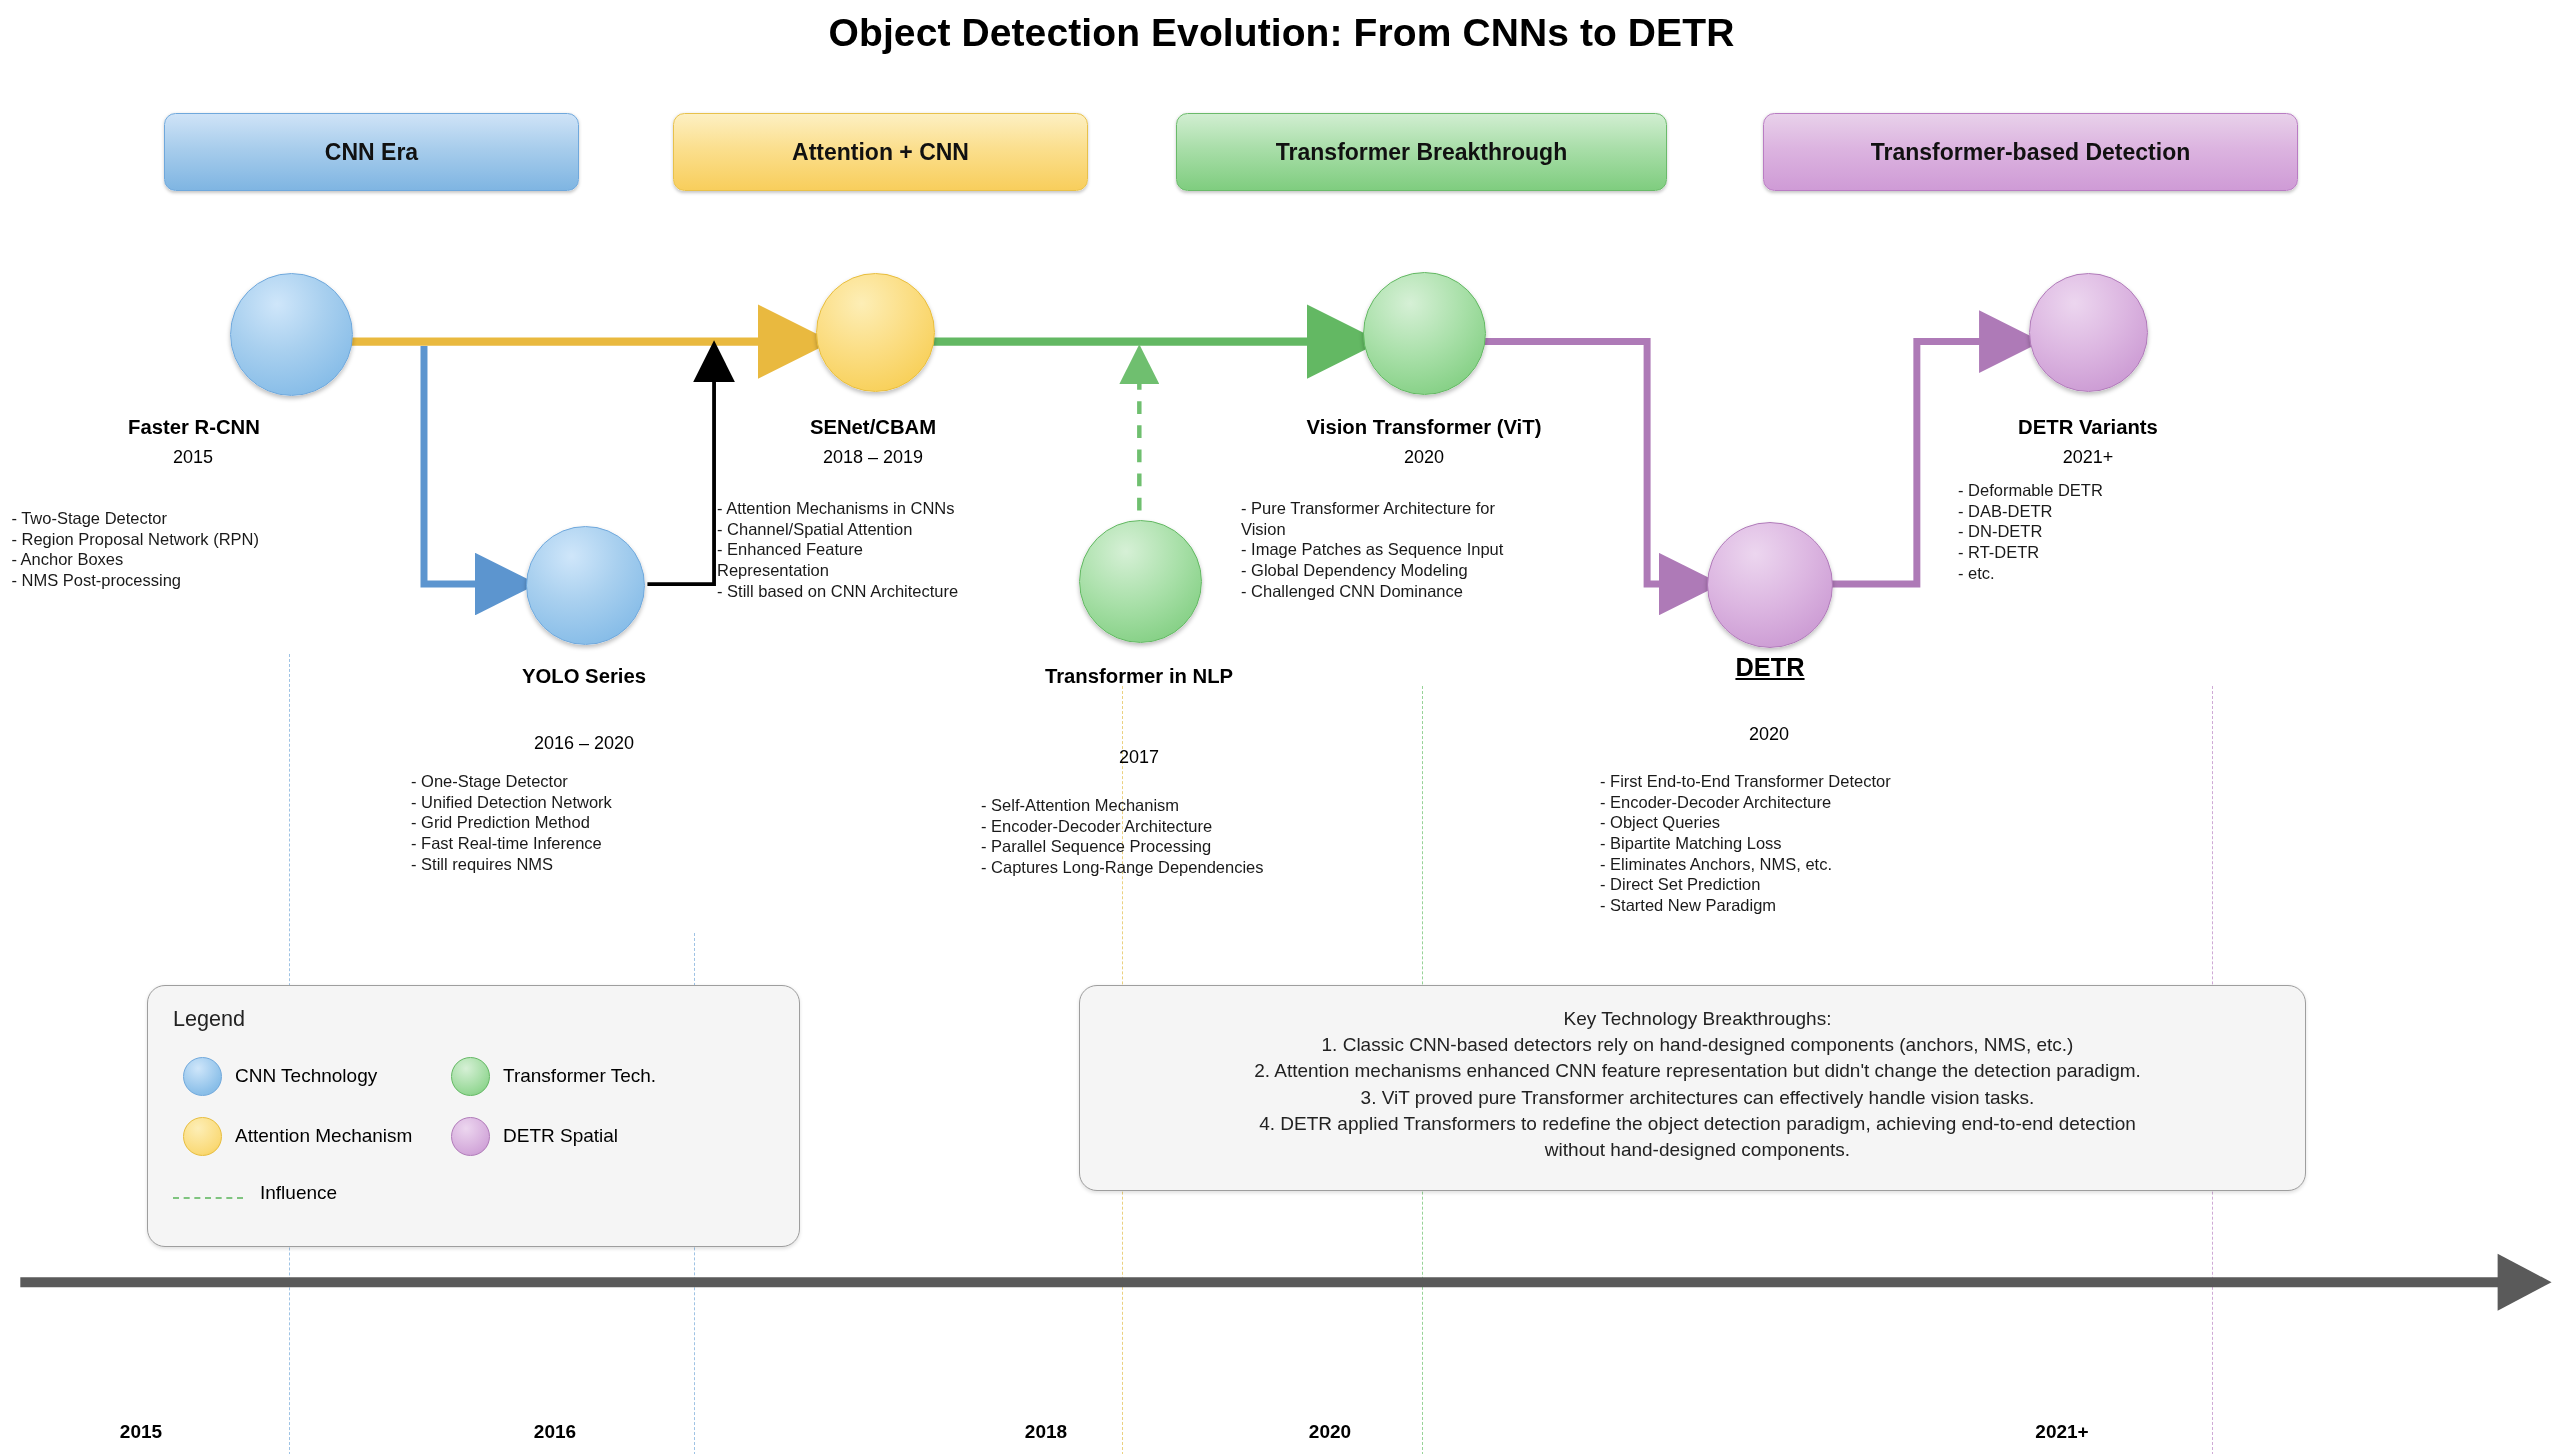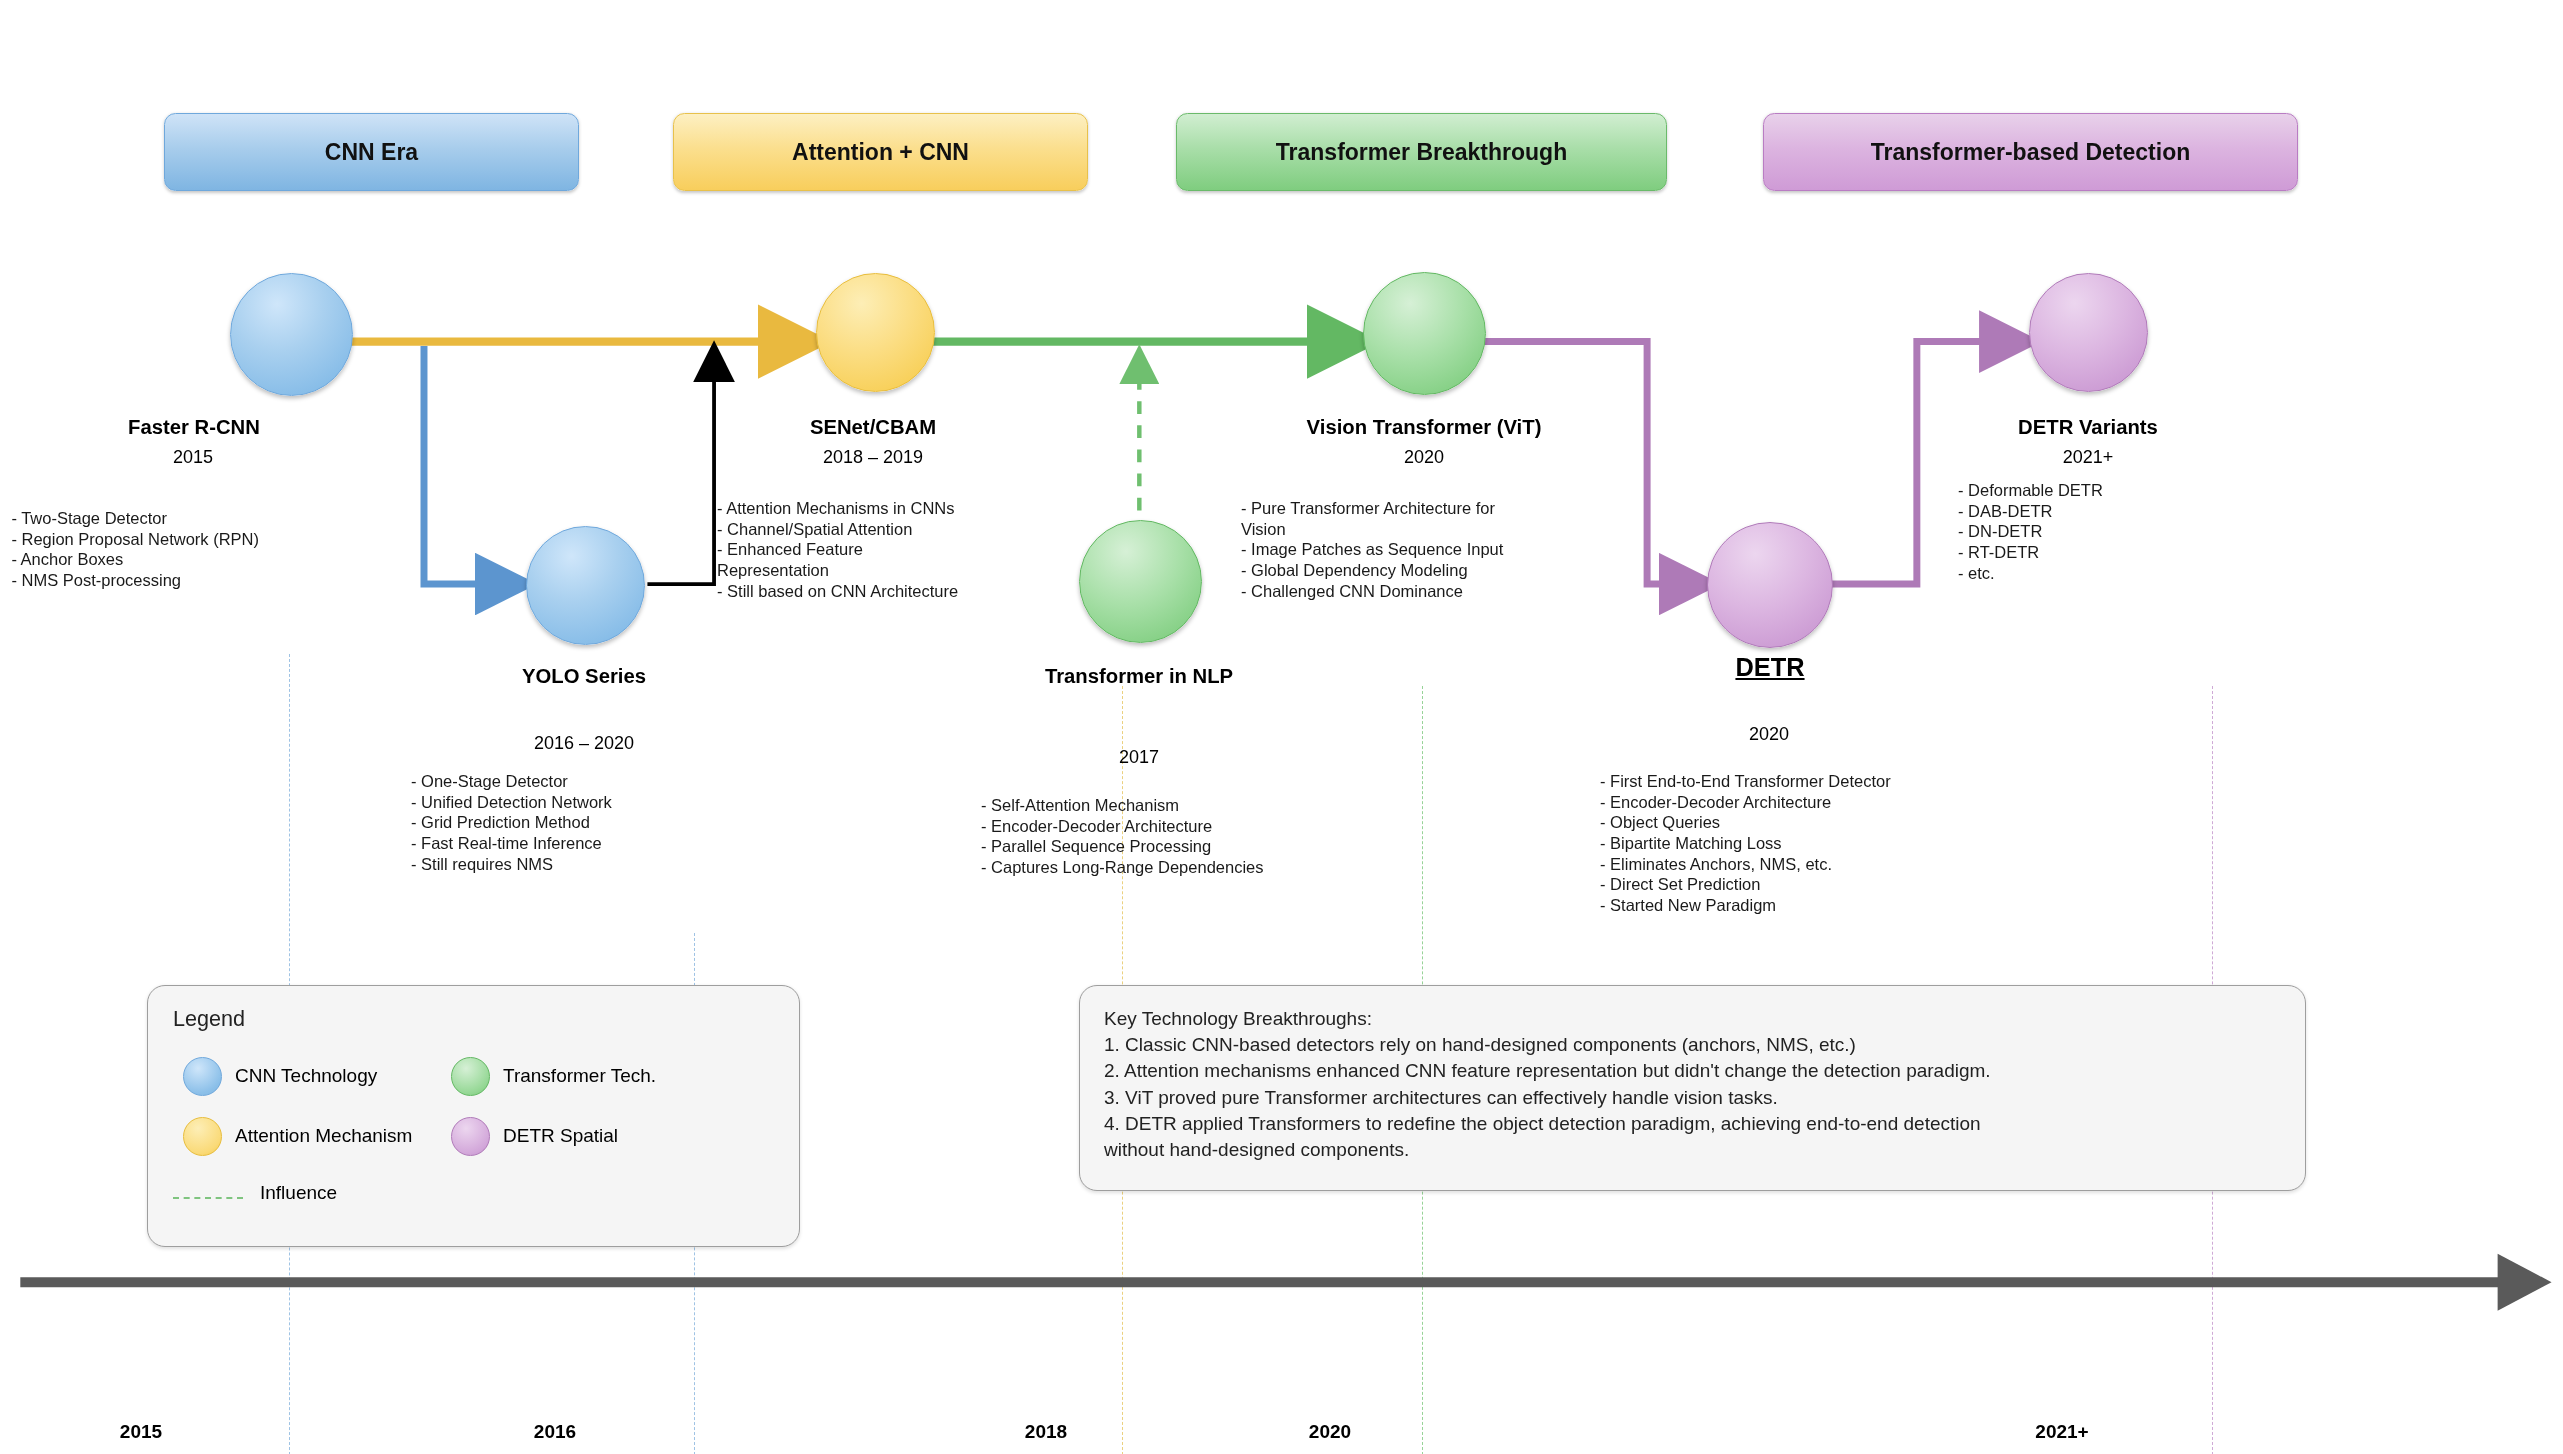--- a/index.html
+++ b/index.html
@@ -49,31 +49,32 @@
   .legend-title{position:absolute;font-size:21.6px;color:#222;font-weight:normal;}
   .lg-dot{position:absolute;width:37px;height:37px;border-radius:50%;}
   .lg-dot.blue  {background:radial-gradient(circle at 38% 28%,#cfe6fa,#8cc0e9 70%,#7fb5e2);border:1.3px solid #6fa8dc;}
   .lg-dot.amber {background:radial-gradient(circle at 38% 28%,#fdeeb6,#fada78 70%,#f6c944);border:1.3px solid #e8bd3c;}
   .lg-dot.green {background:radial-gradient(circle at 38% 28%,#d6f0d6,#96d896 70%,#73c873);border:1.3px solid #62b862;}
   .lg-dot.purple{background:radial-gradient(circle at 38% 28%,#ecd6ef,#d3a8da 70%,#c48ecd);border:1.3px solid #b07ab9;}
   .lg-label{position:absolute;font-size:19px;color:#000000;white-space:nowrap;}
   .lg-dash{position:absolute;width:70px;border-top:2.5px dashed #7fc47f;}
 
   .info-text{position:absolute;font-size:19px;line-height:1.38;color:#222;}
-  .info-text div{white-space:nowrap;}
+  .info-text div{white-space:nowrap;text-align:center;}
 
   
   .axis-label{position:absolute;font-size:19px;font-weight:bold;color:#000;
               text-align:center;white-space:nowrap;transform:translateX(-50%);}
 </style>
 </head>
 <body>
 
 <div id="root">
 
+  <div class="title">Object Detection Evolution: From CNNs to DETR</div>
 
   <div class="phase amber" style="left:673px;top:113px;width:413px;">
     <span>Attention + CNN</span>
   </div>
   <div class="phase blue" style="left:164px;top:113px;width:413px;">
     <span>CNN Era</span>
   </div>
   <div class="phase green" style="left:1176px;top:113px;width:489px;">
     <span>Transformer Breakthrough</span>
   </div>

